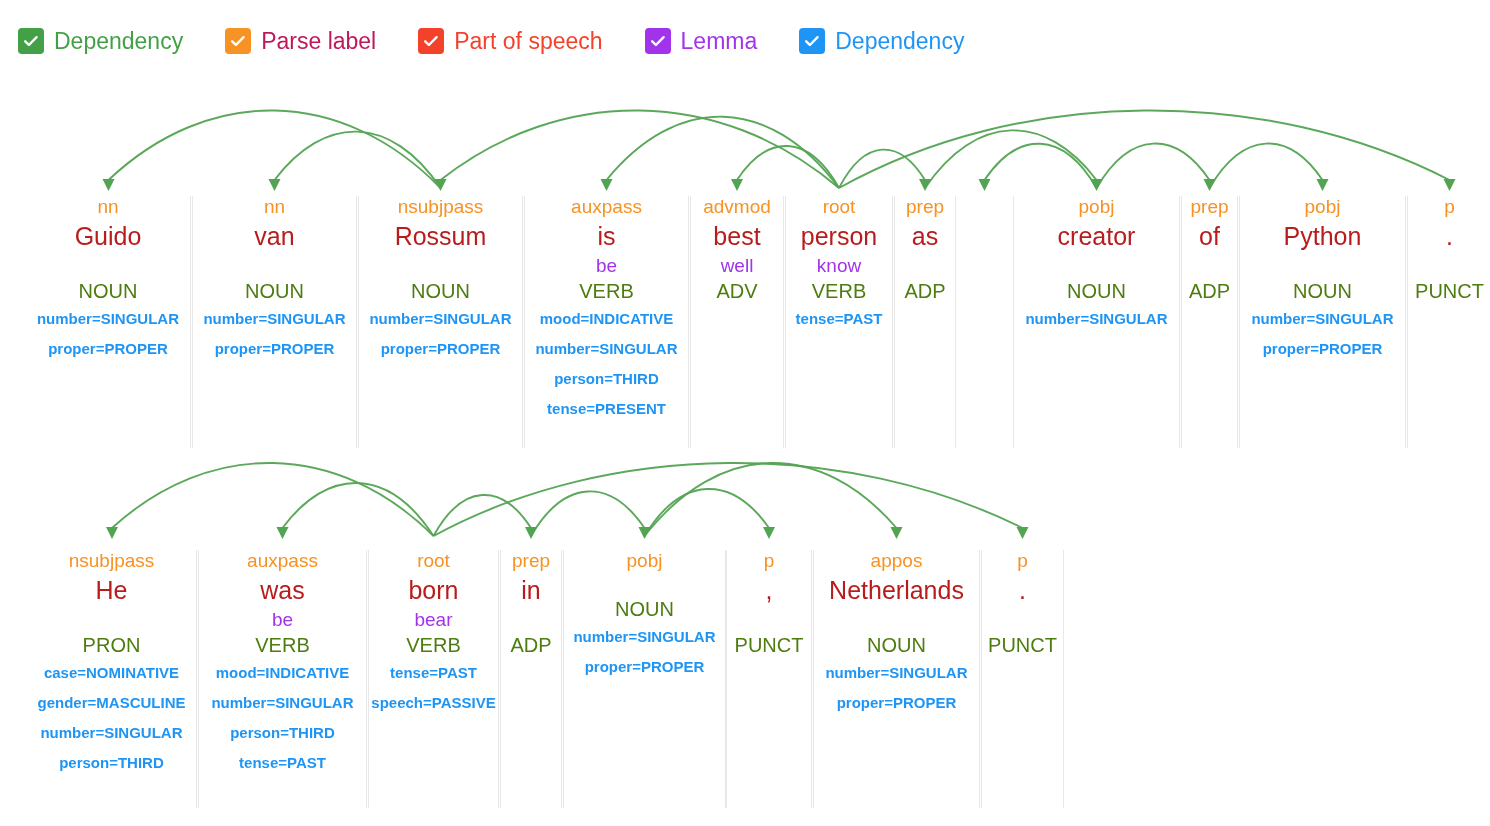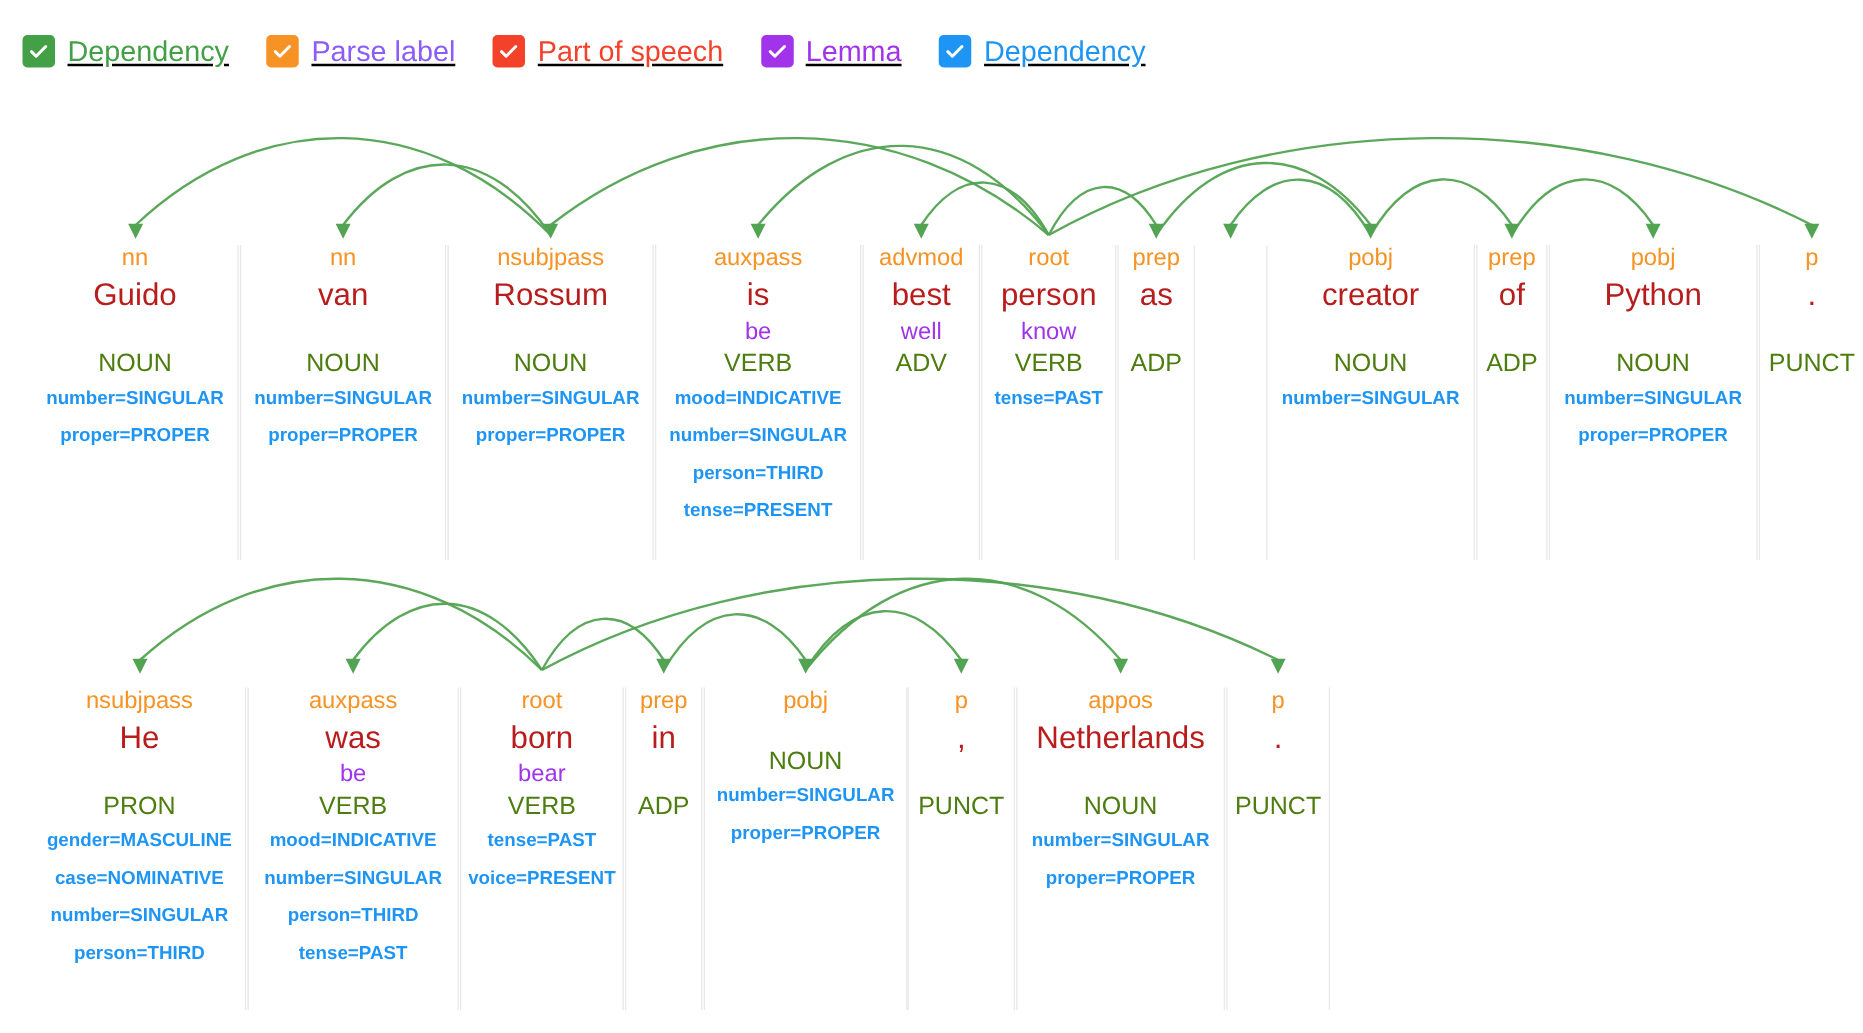--- a/index.html
+++ b/index.html
@@ -12,23 +12,22 @@
     font-family: "Liberation Sans", sans-serif;
   }
   #root { position: relative; width: 1490px; height: 826px; }
 
   
   .legend {
     position: absolute;
     left: 18px; top: 18px;
     display: flex;
     align-items: center;
-    gap: 0px;
+    gap: 12px;
     height: 46px;
-    text-decoration: underline;
   }
   .legend-item {
     display: flex;
     align-items: center;
     margin-right: 30px;
     cursor: pointer;
   }
   .cb {
     width: 26px; height: 26px;
     border-radius: 4px;
@@ -108,21 +107,21 @@
           </svg>
         </span>
         <span class="legend-label" style="color: rgb(67, 160, 71);">Dependency</span>
       </div>
       <div class="legend-item">
         <span class="cb" style="background: rgb(247, 146, 36);">
           <svg width="18" height="18" viewBox="0 0 18 18">
             <path d="M3.2 9.3 L6.9 13 L14.6 5.2" fill="none" stroke="#ffffff" stroke-width="2.4" stroke-linecap="round" stroke-linejoin="round"></path>
           </svg>
         </span>
-        <span class="legend-label" style="color: #8b5cf6;">Parse label</span>
+        <span class="legend-label" style="color: #be185d;">Parse label</span>
       </div>
       <div class="legend-item">
         <span class="cb" style="background: rgb(244, 65, 42);">
           <svg width="18" height="18" viewBox="0 0 18 18">
             <path d="M3.2 9.3 L6.9 13 L14.6 5.2" fill="none" stroke="#ffffff" stroke-width="2.4" stroke-linecap="round" stroke-linejoin="round"></path>
           </svg>
         </span>
         <span class="legend-label" style="color: rgb(244, 65, 42);">Part of speech</span>
       </div>
       <div class="legend-item">
@@ -303,42 +302,42 @@
           <path d="M 431.5 102 C 608.2 6, 843.8 6, 1020.5 94" fill="none" stroke="#52a352" stroke-width="1.9" opacity="0.95"></path>
           <path d="M 1014.5 93 L 1026.5 93 L 1020.5 105 Z" fill="#52a352"></path>
         </g>
       </svg>
       <div class="cols" style="top: 116px; height: 258px; width: 1490px;">
         <div class="col no-left" style="left: 25px; width: 170px; top: 0px; height: 258px;">
           <div class="dep-label">nsubjpass</div>
           <div class="token">He</div>
           <div class="lemma empty">&nbsp;</div>
           <div class="pos">PRON</div>
+          <div class="morph">case=NOMINATIVE</div>
           <div class="morph">gender=MASCULINE</div>
-          <div class="morph">case=NOMINATIVE</div>
           <div class="morph">number=SINGULAR</div>
           <div class="morph">person=THIRD</div>
         </div>
         <div class="col" style="left: 196px; width: 169px; top: 0px; height: 258px;">
           <div class="dep-label">auxpass</div>
           <div class="token">was</div>
           <div class="lemma">be</div>
           <div class="pos">VERB</div>
           <div class="morph">mood=INDICATIVE</div>
           <div class="morph">number=SINGULAR</div>
           <div class="morph">person=THIRD</div>
           <div class="morph">tense=PAST</div>
         </div>
         <div class="col" style="left: 366px; width: 131px; top: 0px; height: 258px;">
           <div class="dep-label">root</div>
           <div class="token">born</div>
           <div class="lemma">bear</div>
           <div class="pos">VERB</div>
           <div class="morph">tense=PAST</div>
-          <div class="morph">voice=PRESENT</div>
+          <div class="morph">speech=PASSIVE</div>
         </div>
         <div class="col" style="left: 498px; width: 62px; top: 0px; height: 258px;">
           <div class="dep-label">prep</div>
           <div class="token">in</div>
           <div class="lemma empty">&nbsp;</div>
           <div class="pos">ADP</div>
         </div>
         <div class="col" style="left: 561px; width: 163px; top: 0px; height: 258px;">
           <div class="dep-label">pobj</div>
           <div class="lemma empty">&nbsp;</div>

